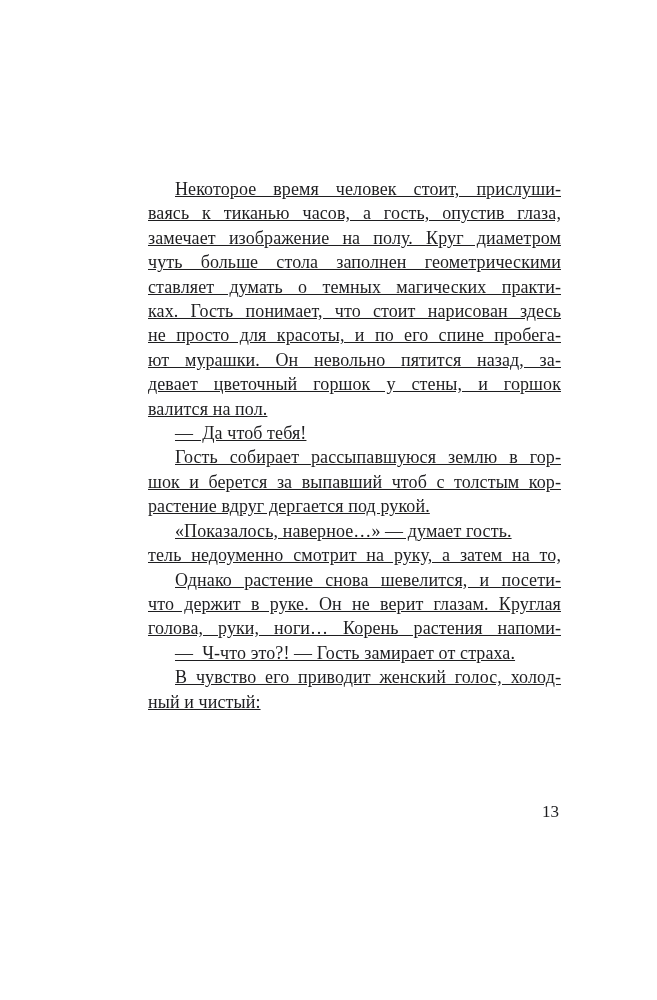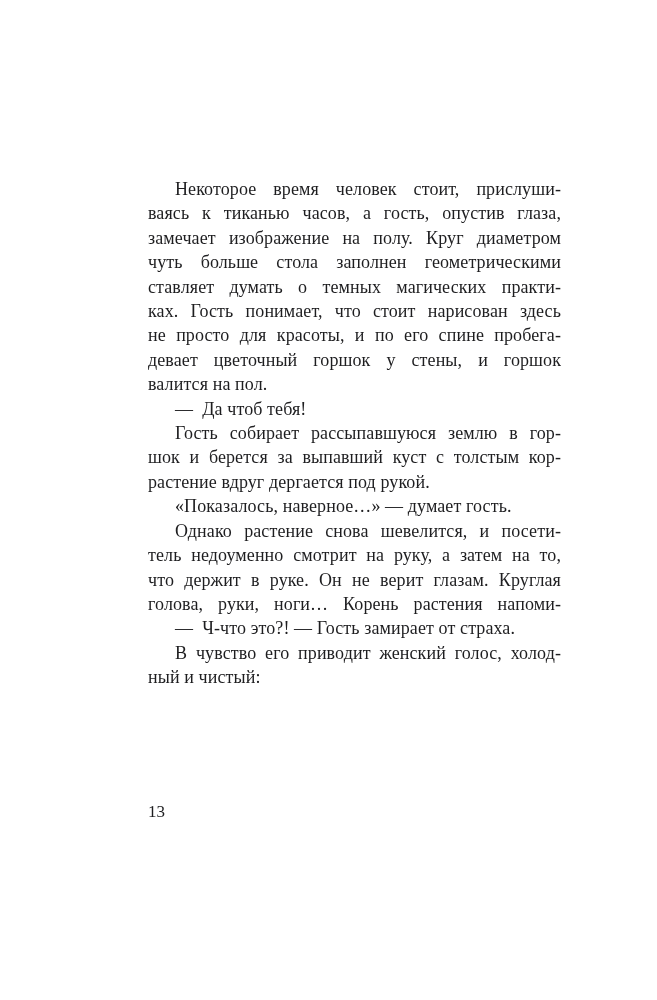--- a/index.html
+++ b/index.html
@@ -26,74 +26,76 @@
     width: 413px;
     color: #1e1e20;
     font-size: 18px;
     line-height: 24.4px;
     letter-spacing: 0.1px;
   }
   .line {
     text-align: justify;
     text-align-last: justify;
     white-space: normal;
+    text-decoration: underline;
   }
   .line.first {
     text-indent: 27px;
   }
   .line.last {
     text-align-last: left;
   }
   .page-number {
     position: absolute;
     left: 148px;
     top: 800px;
     width: 411px;
-    text-align: left;
+    text-align: right;
     color: #1e1e20;
     font-size: 17px;
     line-height: 24px;
   }
 </style>
 </head>
 <body>
 
 <div class="book-page">
 
   <div class="text-block">
 
     <div>
       <div class="line first">Некоторое время человек стоит, прислуши-</div>
       <div class="line">ваясь к тиканью часов, а гость, опустив глаза,</div>
       <div class="line">замечает изображение на полу. Круг диаметром</div>
       <div class="line">чуть больше стола заполнен геометрическими</div>
       <div class="line">ставляет думать о темных магических практи-</div>
       <div class="line">ках. Гость понимает, что стоит нарисован здесь</div>
       <div class="line">не просто для красоты, и по его спине пробега-</div>
+      <div class="line">ют мурашки. Он невольно пятится назад, за-</div>
       <div class="line">девает цветочный горшок у стены, и горшок</div>
       <div class="line last">валится на пол.</div>
     </div>
 
     <div>
       <div class="line first last">— Да чтоб тебя!</div>
     </div>
 
     <div>
       <div class="line first">Гость собирает рассыпавшуюся землю в гор-</div>
-      <div class="line">шок и берется за выпавший куст с толстым кор-</div>
+      <div class="line">шок и берется за выпавший чтоб с толстым кор-</div>
       <div class="line last">растение вдруг дергается под рукой.</div>
     </div>
 
     <div>
       <div class="line first last">«Показалось, наверное…» — думает гость.</div>
     </div>
 
     <div>
+      <div class="line">тель недоуменно смотрит на руку, а затем на то,</div>
       <div class="line first">Однако растение снова шевелится, и посети-</div>
-      <div class="line">тель недоуменно смотрит на руку, а затем на то,</div>
       <div class="line">что держит в руке. Он не верит глазам. Круглая</div>
       <div class="line">голова, руки, ноги… Корень растения напоми-</div>
     </div>
 
     <div>
       <div class="line first last">— Ч-что это?! — Гость замирает от страха.</div>
     </div>
 
     <div>
       <div class="line first">В чувство его приводит женский голос, холод-</div>

